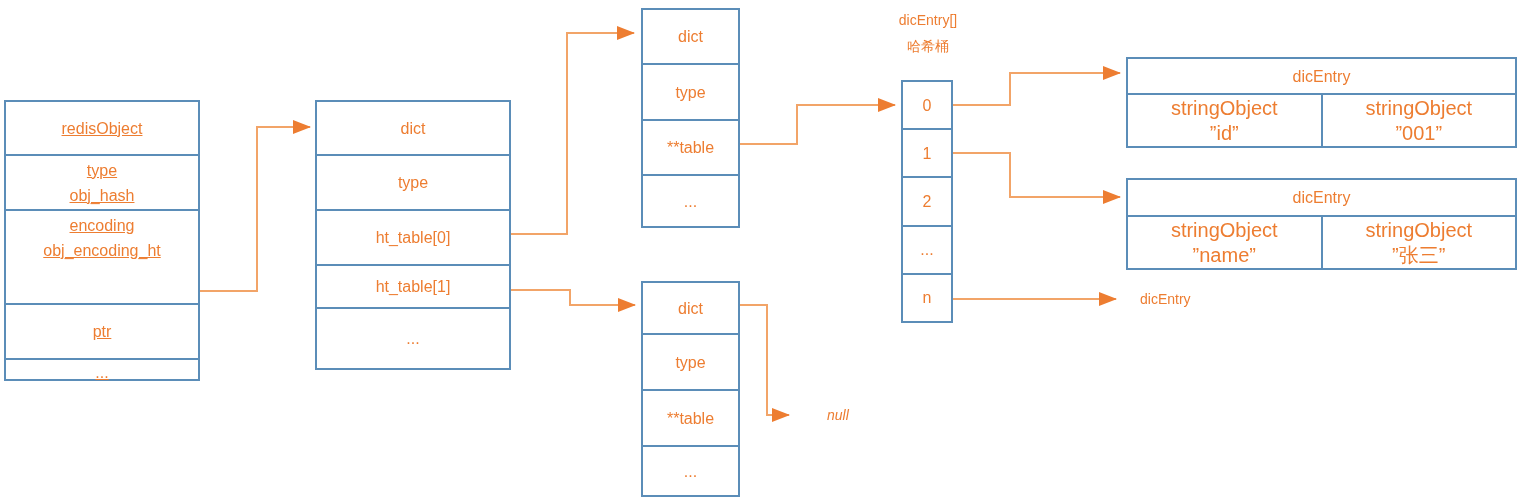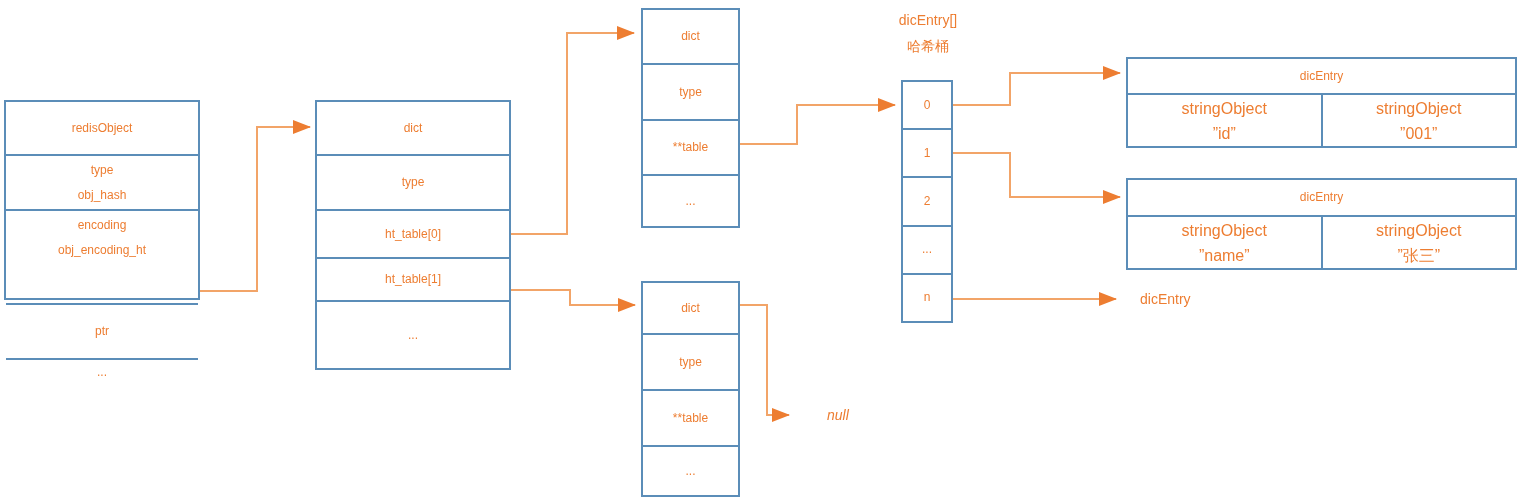--- a/index.html
+++ b/index.html
@@ -24,42 +24,42 @@
     display:flex;
     flex-direction:column;
     background:#fff;
   }
   .row{
     display:flex;
     align-items:center;
     justify-content:center;
     text-align:center;
     white-space:pre-line;
-    font-size:12px;
+    font-size:16px;
     line-height:25px;
     box-sizing:border-box;
     flex:0 0 auto;
   }
   .row + .row{border-top:2px solid var(--border);}
   .row.grow{flex:1 1 auto;}
   .split{
     display:flex;
     flex-direction:row;
     flex:1 1 auto;
     box-sizing:border-box;
     border-top:2px solid var(--border);
   }
   .split .cell{
     flex:1 1 0;
     display:flex;
     align-items:center;
     justify-content:center;
     text-align:center;
     white-space:pre-line;
-    font-size:16px;
+    font-size:20px;
     line-height:25px;
   }
   .split .cell + .cell{border-left:2px solid var(--border);}
   .floating-label{
     position:absolute;
     font-size:14px;
     line-height:26px;
     white-space:pre-line;
   }
   .bucket-label{text-align:center;}
@@ -80,34 +80,34 @@
     <polyline points="200,291 257,291 257,127 310,127" marker-end="url(#arrow)"></polyline>
     <polyline points="511,234 567,234 567,33 634,33" marker-end="url(#arrow)"></polyline>
     <polyline points="511,290 570,290 570,305 635,305" marker-end="url(#arrow)"></polyline>
     <polyline points="740,144 797,144 797,105 895,105" marker-end="url(#arrow)"></polyline>
     <polyline points="740,305 767,305 767,415 789,415" marker-end="url(#arrow)"></polyline>
     <polyline points="953,105 1010,105 1010,73 1120,73" marker-end="url(#arrow)"></polyline>
     <polyline points="953,153 1010,153 1010,197 1120,197" marker-end="url(#arrow)"></polyline>
     <polyline points="953,299 1116,299" marker-end="url(#arrow)"></polyline>
   </svg>
 
-  <div class="node" style="left:4px;top:100px;width:196px;height:200px;">
+  <div class="node" style="left:4px;top:100px;width:196px;height:281px;text-decoration:underline;">
     <div class="row" style="height:52px;">redisObject</div>
     <div class="row" style="height:55px;">type
 obj_hash</div>
     <div class="row" style="height:55px;">encoding
 obj_encoding_ht</div>
     <div class="row" style="height:55px;margin-top:39px;">ptr</div>
     <div class="row grow">...</div>
   </div>
 
   <div class="node" style="left:315px;top:100px;width:196px;height:270px;">
     <div class="row" style="height:52px;">dict</div>
     <div class="row" style="height:55px;">type</div>
-    <div class="row" style="height:48px;">ht_table[0]</div>
+    <div class="row" style="height:55px;">ht_table[0]</div>
     <div class="row" style="height:43px;">ht_table[1]</div>
     <div class="row grow">...</div>
   </div>
 
   <div class="node" style="left:641px;top:8px;width:99px;height:220px;">
     <div class="row" style="height:53px;">dict</div>
     <div class="row" style="height:56px;">type</div>
     <div class="row" style="height:55px;">**table</div>
     <div class="row grow">...</div>
   </div>

